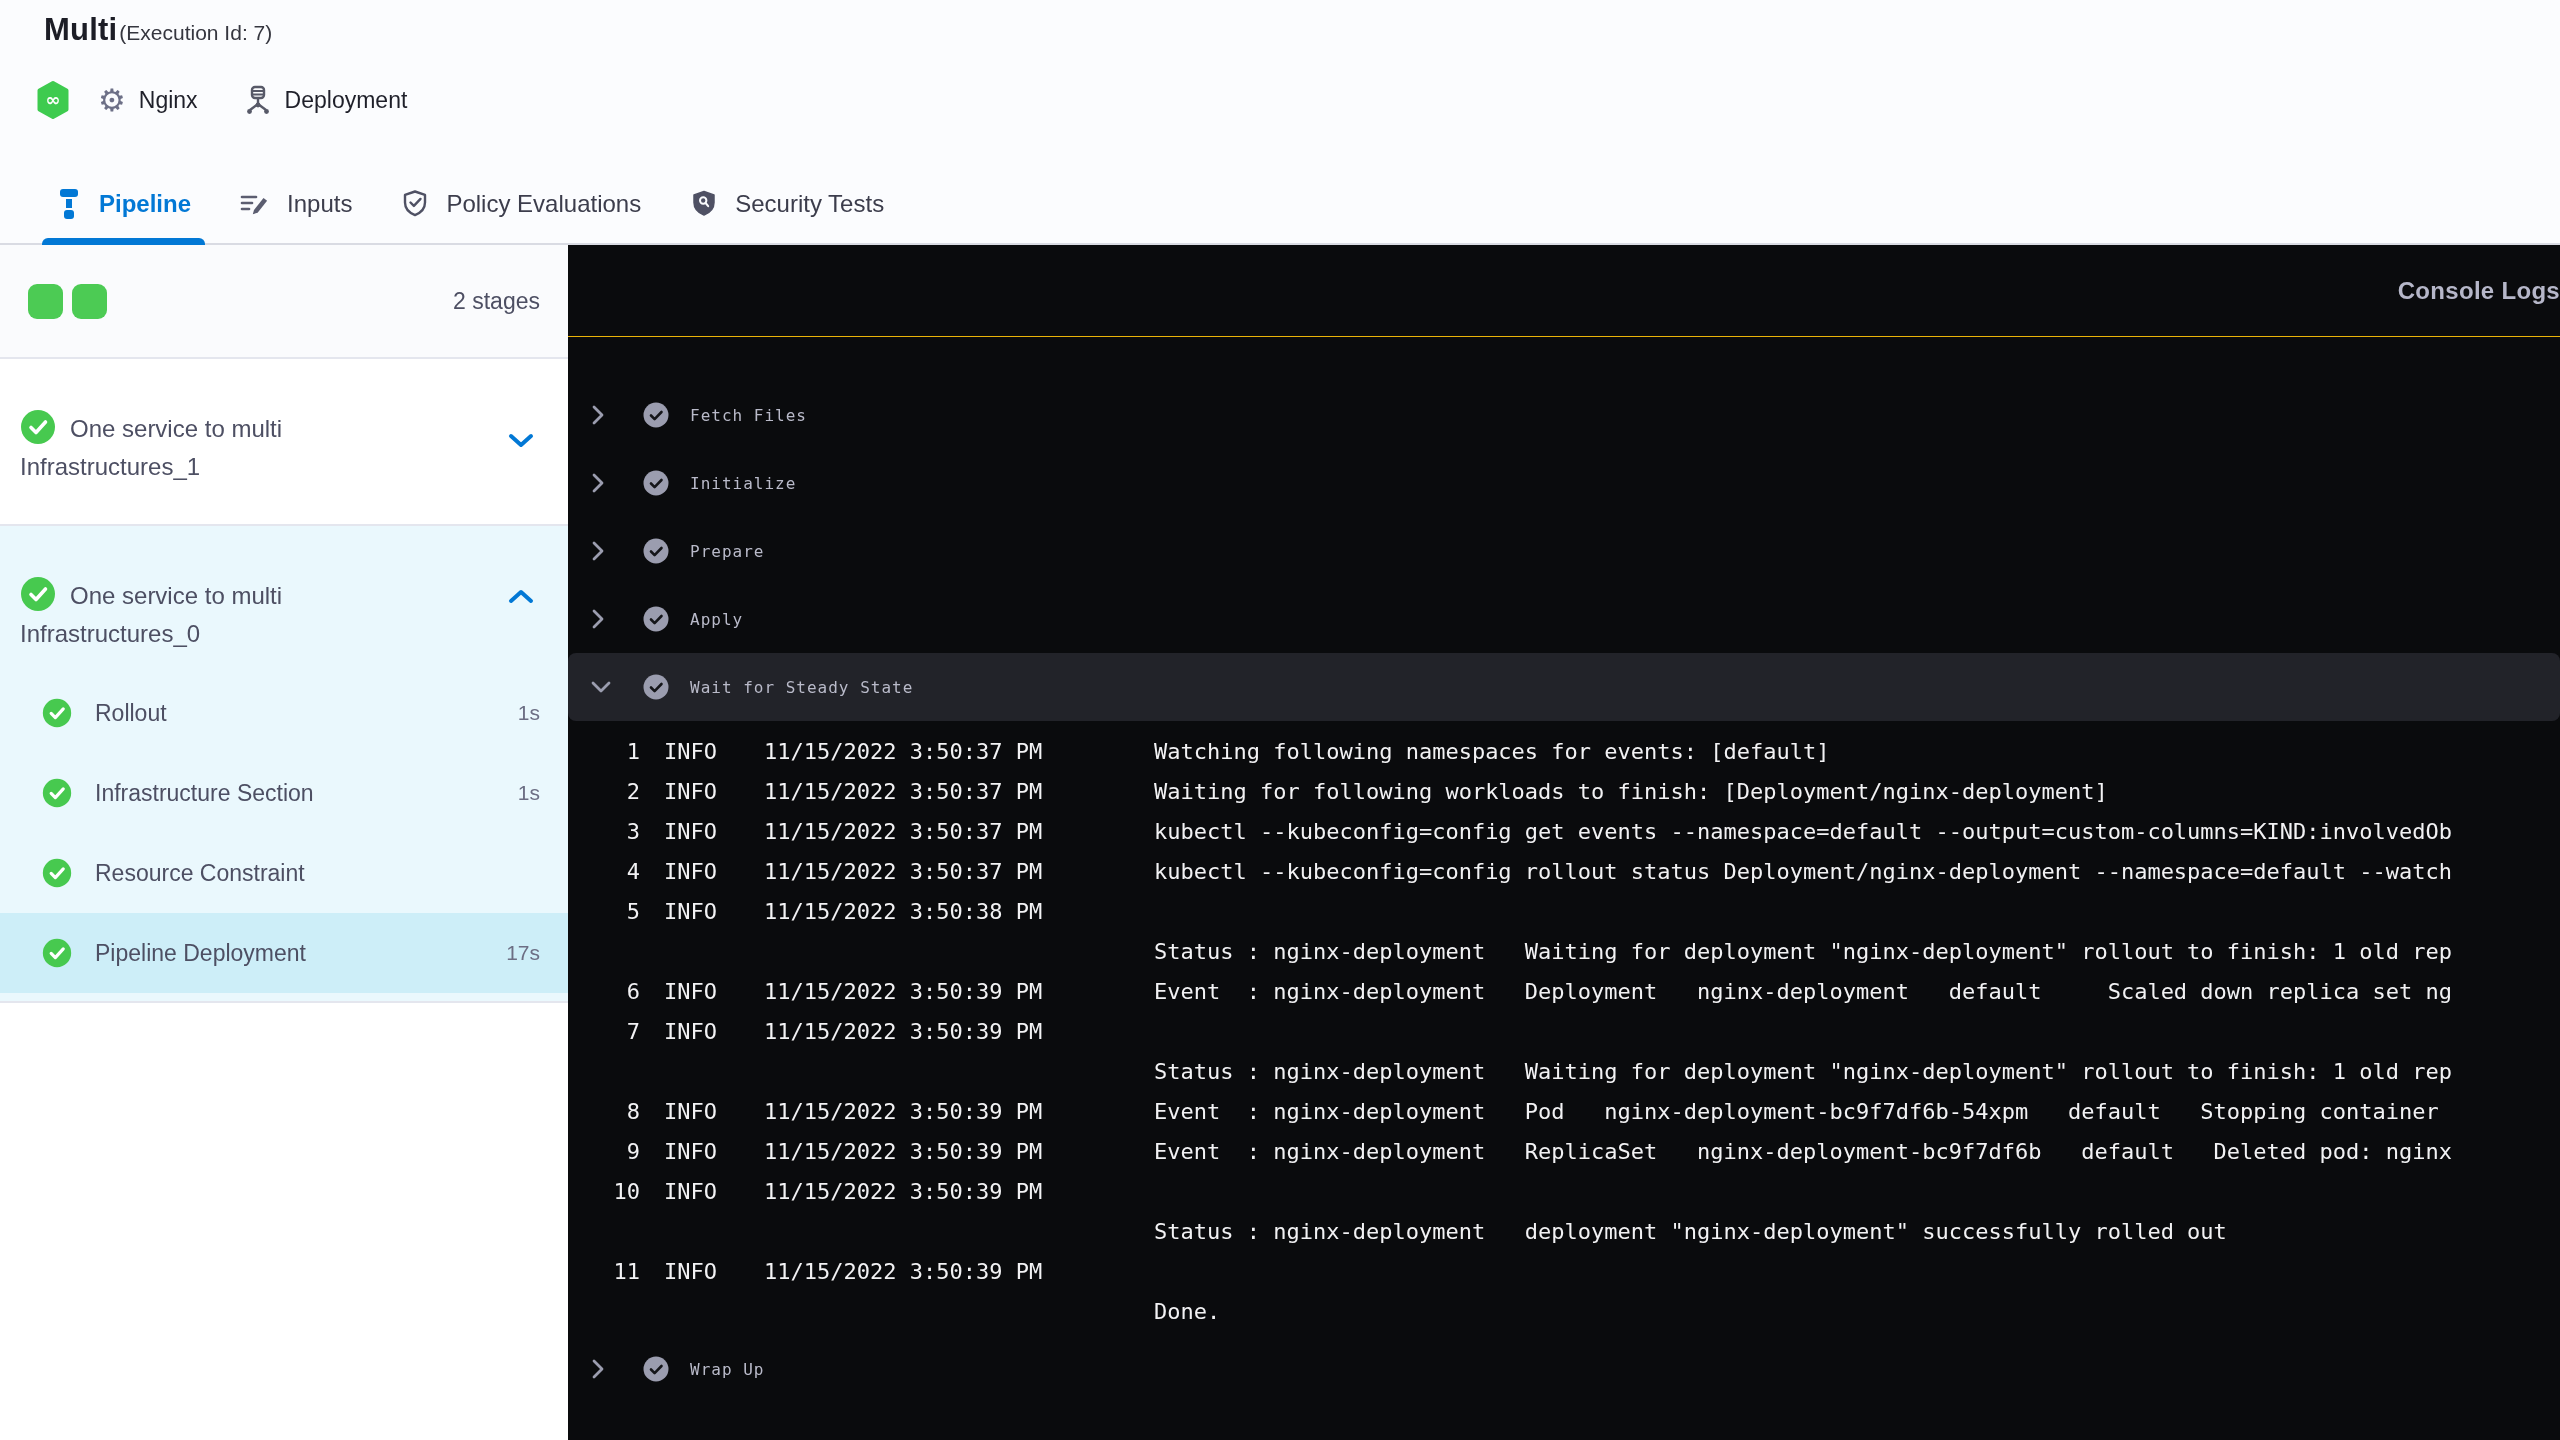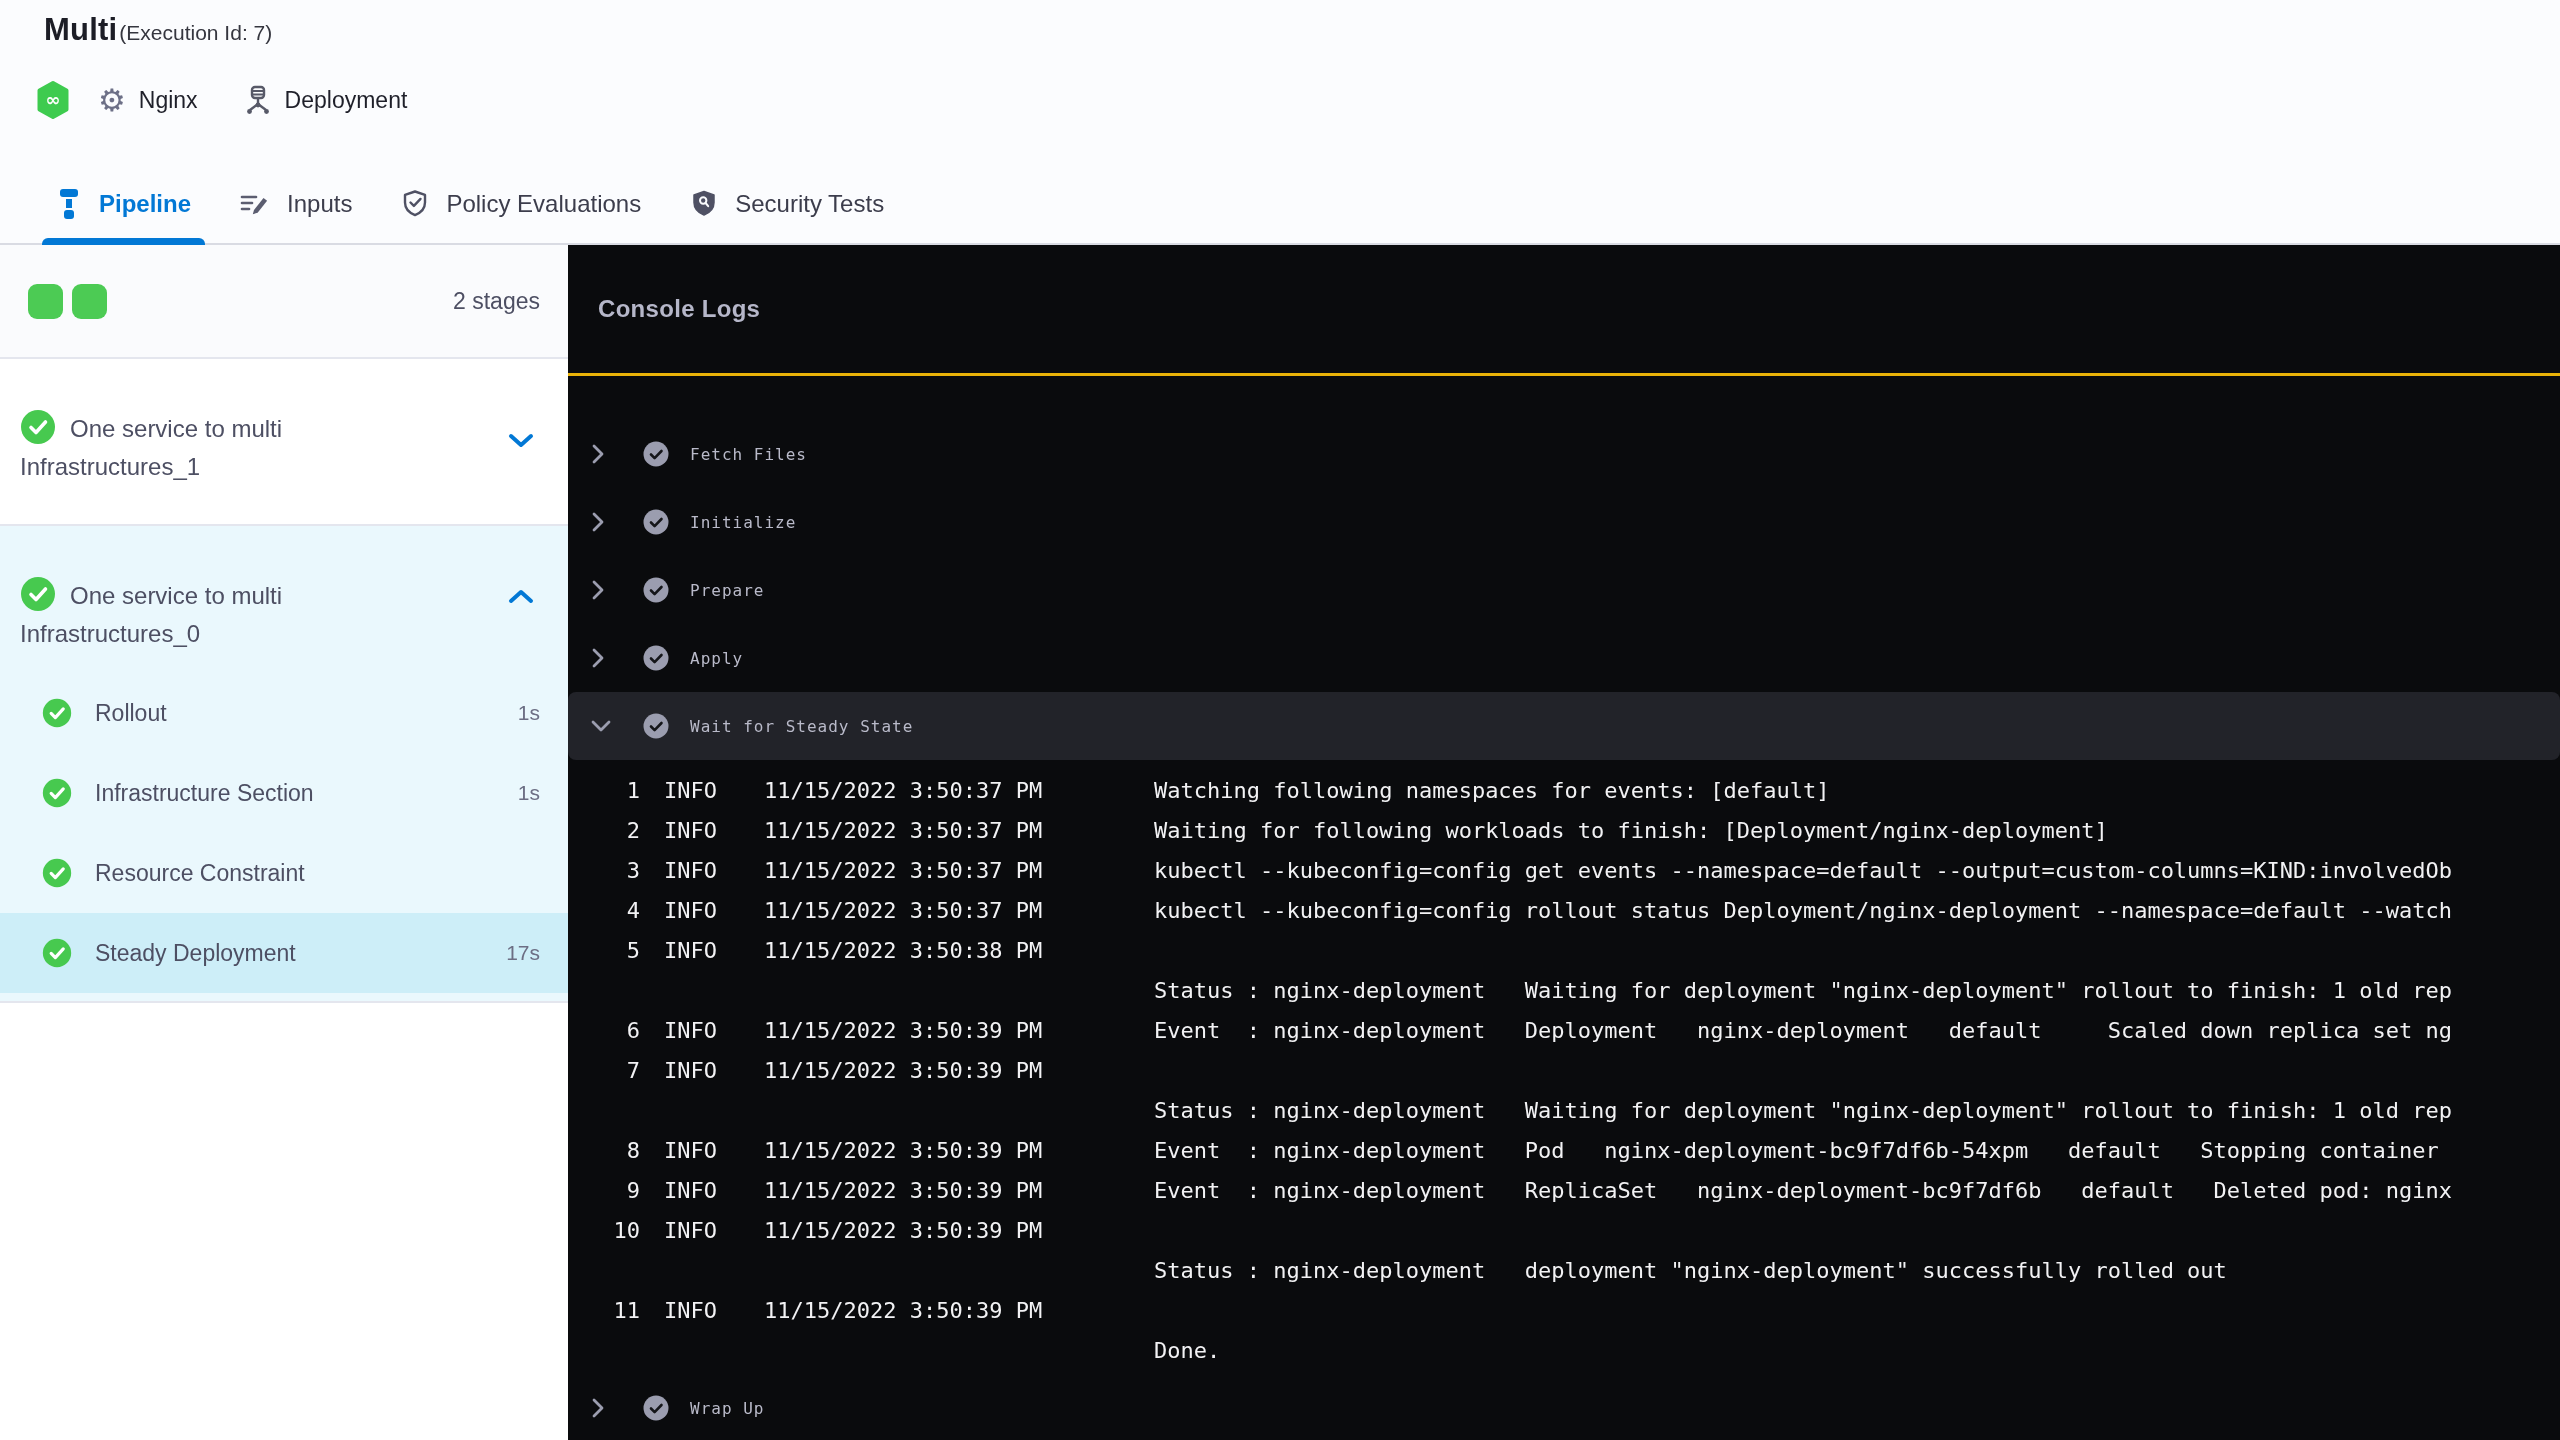--- a/index.html
+++ b/index.html
@@ -40,21 +40,21 @@
   .stage-chevron{position:absolute;right:32px;top:72px;cursor:pointer;}
   .stage-block.expanded .stage-chevron{top:60px;}
   .step-list{margin-top:20px;}
   .step-row{position:relative;height:80px;display:flex;align-items:center;padding-left:42px;cursor:pointer;}
   .step-row.selected{background:#cdeef8;}
   .step-row .chk{margin-right:23px;display:flex;}
   .step-name{font-size:23px;color:#4d4f63;}
   .step-duration{position:absolute;right:28px;font-size:21px;color:#6c6e84;}
   
   .console{position:absolute;left:568px;top:245px;width:1992px;height:1195px;background:#0a0b0d;overflow:hidden;}
-  .console-header{height:131px;display:flex;align-items:center;padding-left:30px;border-bottom:3px solid #eab308;box-sizing:border-box;}
+  .console-header{height:92px;display:flex;align-items:center;padding-left:30px;border-bottom:1px solid #eab308;box-sizing:border-box;justify-content:flex-end;}
   .console-title{font-size:24px;font-weight:700;color:#b6b7c9;letter-spacing:.3px;}
   .console-steps{padding-top:44px;}
   .cstep{height:68px;display:flex;align-items:center;padding-left:22px;cursor:pointer;}
   .cstep.expanded{background:#222329;border-radius:8px;}
   .cstep .car{width:26px;display:flex;justify-content:flex-start;}
   .cstep .cchk{margin-left:26px;display:flex;}
   .cstep-name{margin-left:20px;font-family:"DejaVu Sans Mono", monospace;font-size:16px;color:#b9bac9;letter-spacing:1px;}
   
   .log-block{padding:10px 0 4px 0;}
   .log-line{height:40px;display:flex;align-items:center;padding-left:22px;font-family:"DejaVu Sans Mono", monospace;font-size:22px;color:#f2f2f4;white-space:pre;}
@@ -221,21 +221,21 @@
         <span class="step-name">Resource Constraint</span>
         <span class="step-duration"></span>
       </div>
       <div class="step-row selected">
         <span class="chk">
           <svg width="30" height="30" viewBox="0 0 36 36">
             <circle cx="18" cy="18" r="17" fill="#47c94f"></circle>
             <path d="M11 18.5 l5 5 L25.5 13" fill="none" stroke="#ffffff" stroke-width="3.8" stroke-linecap="round" stroke-linejoin="round"></path>
           </svg>
         </span>
-        <span class="step-name">Steady Deployment</span>
+        <span class="step-name">Pipeline Deployment</span>
         <span class="step-duration">17s</span>
       </div>
     </div>
   </div>
 </div>
 
 <div class="console">
   <div class="console-header">
     <span class="console-title">Console Logs</span>
   </div>

